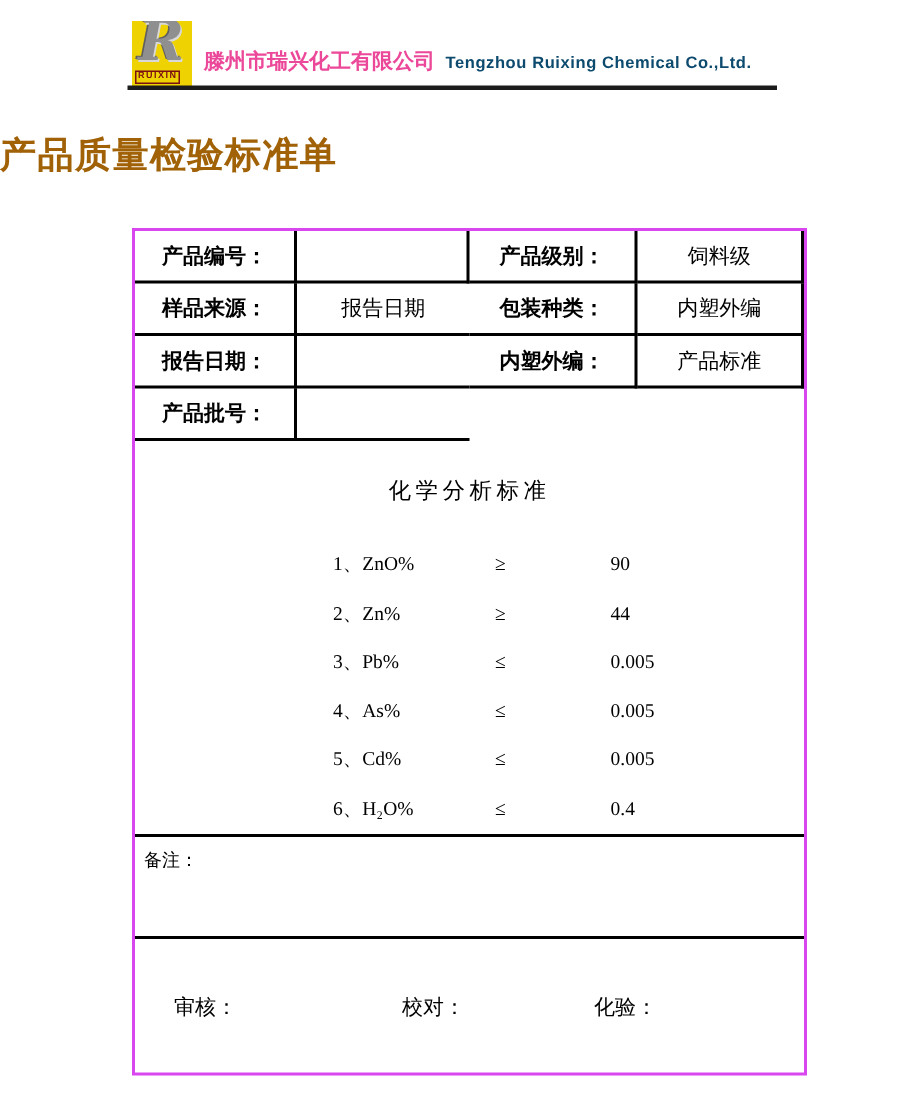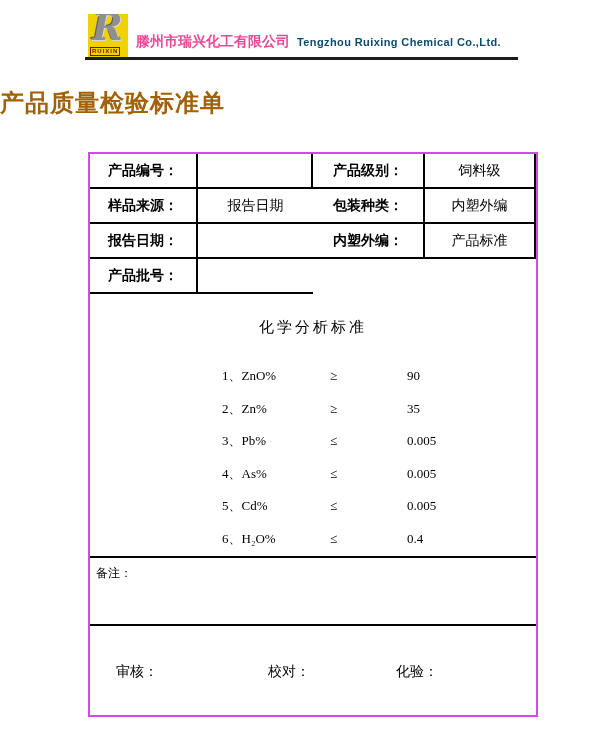--- a/index.html
+++ b/index.html
@@ -136,21 +136,21 @@
       <div class="analysis-heading">化学分析标准</div>
       <div class="analysis-items">
         <div class="analysis-row">
           <span class="a-name">1、ZnO%</span>
           <span class="a-rel">≥</span>
           <span class="a-val">90</span>
         </div>
         <div class="analysis-row">
           <span class="a-name">2、Zn%</span>
           <span class="a-rel">≥</span>
-          <span class="a-val">35</span>
+          <span class="a-val">44</span>
         </div>
         <div class="analysis-row">
           <span class="a-name">3、Pb%</span>
           <span class="a-rel">≤</span>
           <span class="a-val">0.005</span>
         </div>
         <div class="analysis-row">
           <span class="a-name">4、As%</span>
           <span class="a-rel">≤</span>
           <span class="a-val">0.005</span>

